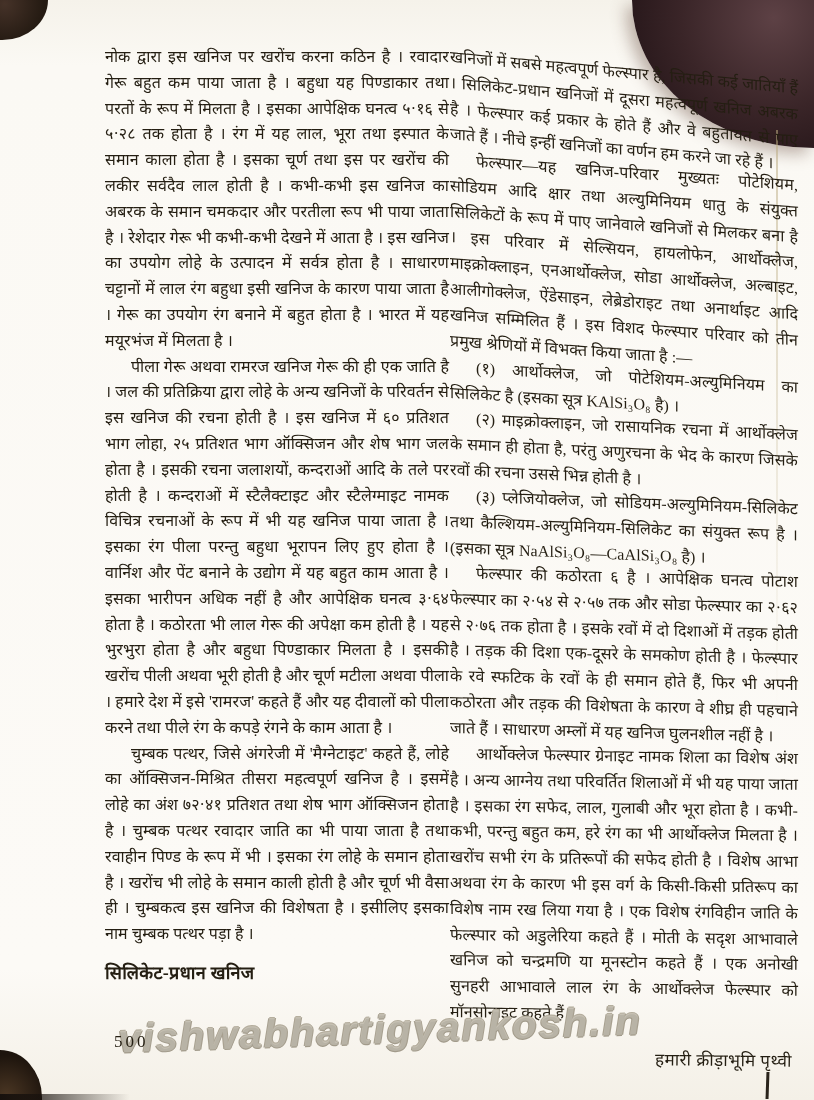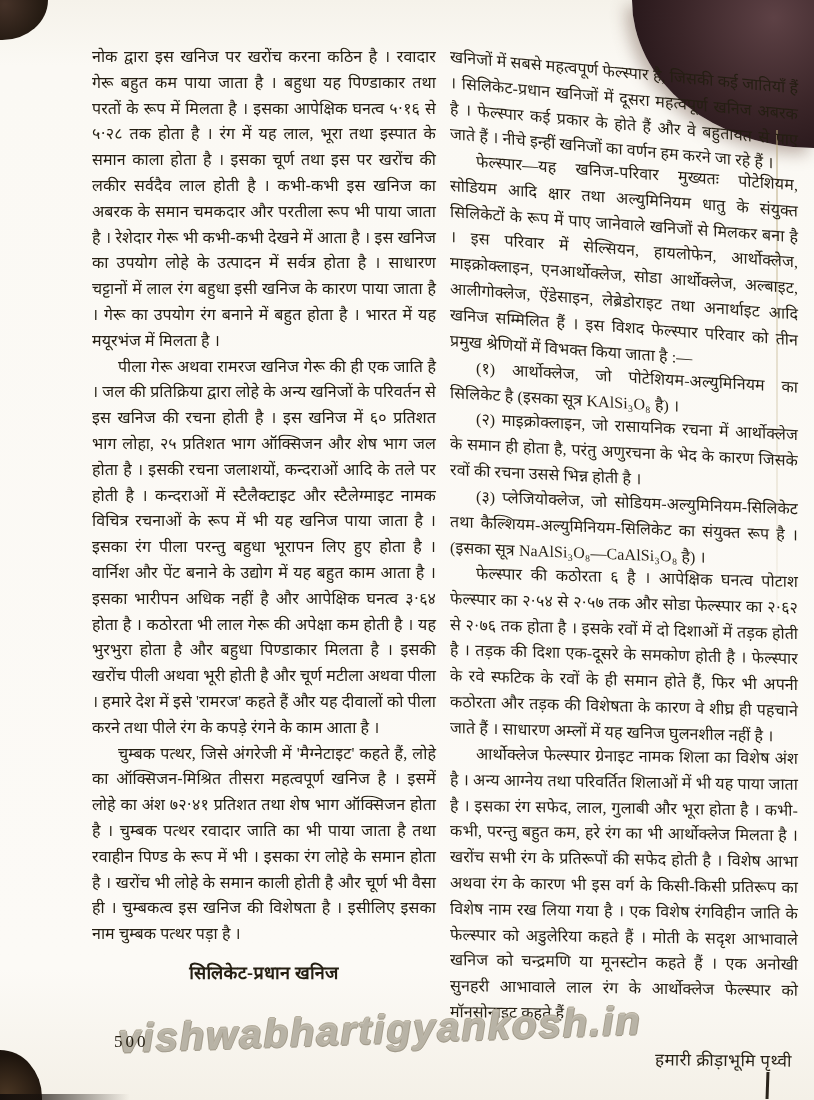--- a/index.html
+++ b/index.html
@@ -36,32 +36,32 @@
   .mark-br {
     position:absolute; left:766px; top:1072px; width:3px; height:27px;
     background:#2a241c; transform:rotate(2deg);
   }
   .crease-right {
     position:absolute; left:776px; top:130px; width:2px; height:580px;
     background: linear-gradient(180deg, rgba(186,170,128,0.55), rgba(186,170,128,0.15) 70%, rgba(186,170,128,0));
   }
 
   .col { position:absolute; top:44px; }
-  .col-left  { left:92px;  width:344px; }
+  .col-left  { left:105px;  width:344px; }
   .col-right { left:450px; width:348px; }
 
   .col p {
     margin:0; font-size:16px; line-height:25.8px;
     text-align:justify; text-indent:26px;
     letter-spacing:0.1px;
   }
   .noindent { text-indent:0 !important; }
 
   .section-heading {
-    margin:13px 0 10px; text-align:center;
+    margin:13px 0 10px; 
     font-size:18px; font-weight:600; letter-spacing:0.3px;
   }
 
   
   .col-right p { transform-origin:0 0; }
   .sk1 { transform:skewY(5.2deg); }
   .sk2 { transform:skewY(4.2deg); }
   .sk3 { transform:skewY(3.4deg); }
   .sk4 { transform:skewY(2.8deg); }
   .sk5 { transform:skewY(2.2deg); }

